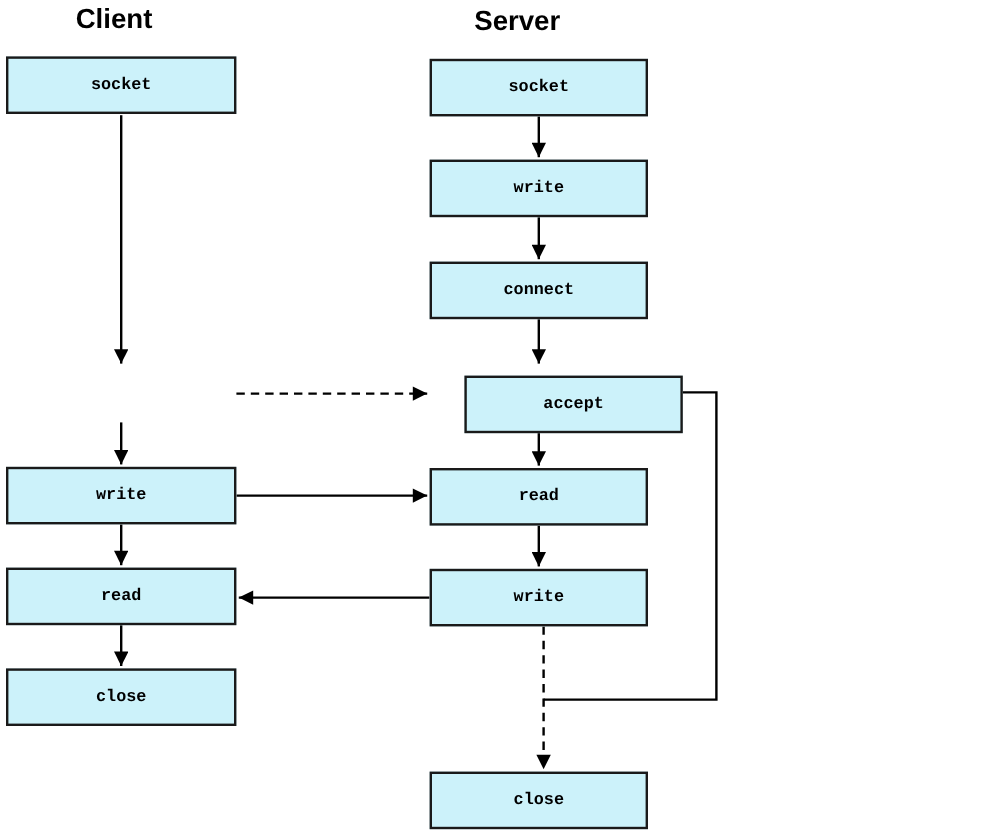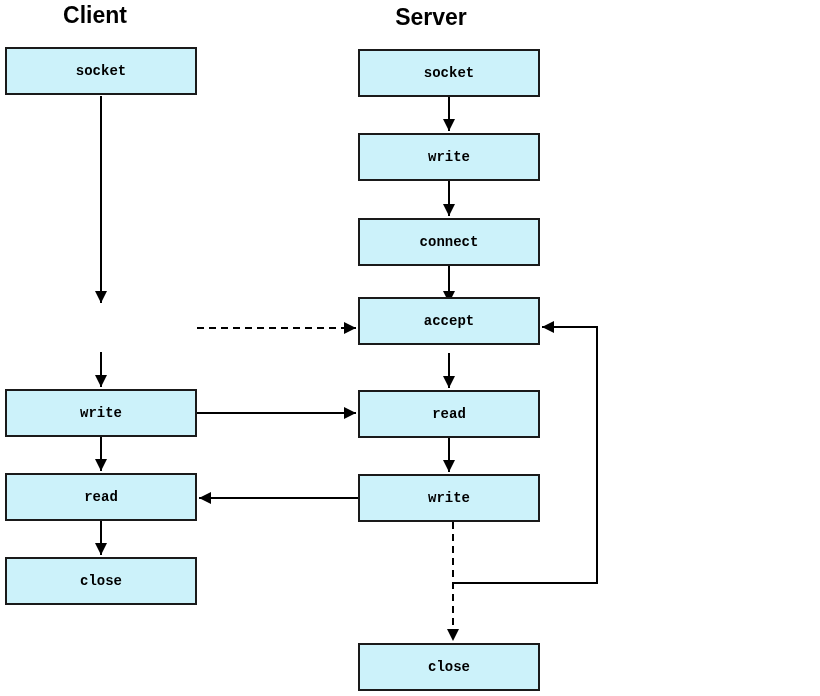--- a/index.html
+++ b/index.html
@@ -97,21 +97,21 @@
   <div class="col-title" style="left:371px; top:4px;">Server</div>
 
   <div class="flowbox client-box" style="top:47px;">socket</div>
   <div class="flowbox client-box" style="top:389px;">write</div>
   <div class="flowbox client-box" style="top:473px;">read</div>
   <div class="flowbox client-box" style="top:557px;">close</div>
 
   <div class="flowbox server-box" style="top:49px;">socket</div>
   <div class="flowbox server-box" style="top:133px;">write</div>
   <div class="flowbox server-box" style="top:218px;">connect</div>
-  <div class="flowbox server-box" style="top:297px;">accept</div>
+  <div class="flowbox server-box" style="top:313px;margin-left:29px;">accept</div>
   <div class="flowbox server-box" style="top:390px;">read</div>
   <div class="flowbox server-box" style="top:474px;">write</div>
   <div class="flowbox server-box" style="top:643px;">close</div>
 
 
   <div class="wait-note">
   </div>
 
 </div>
 

